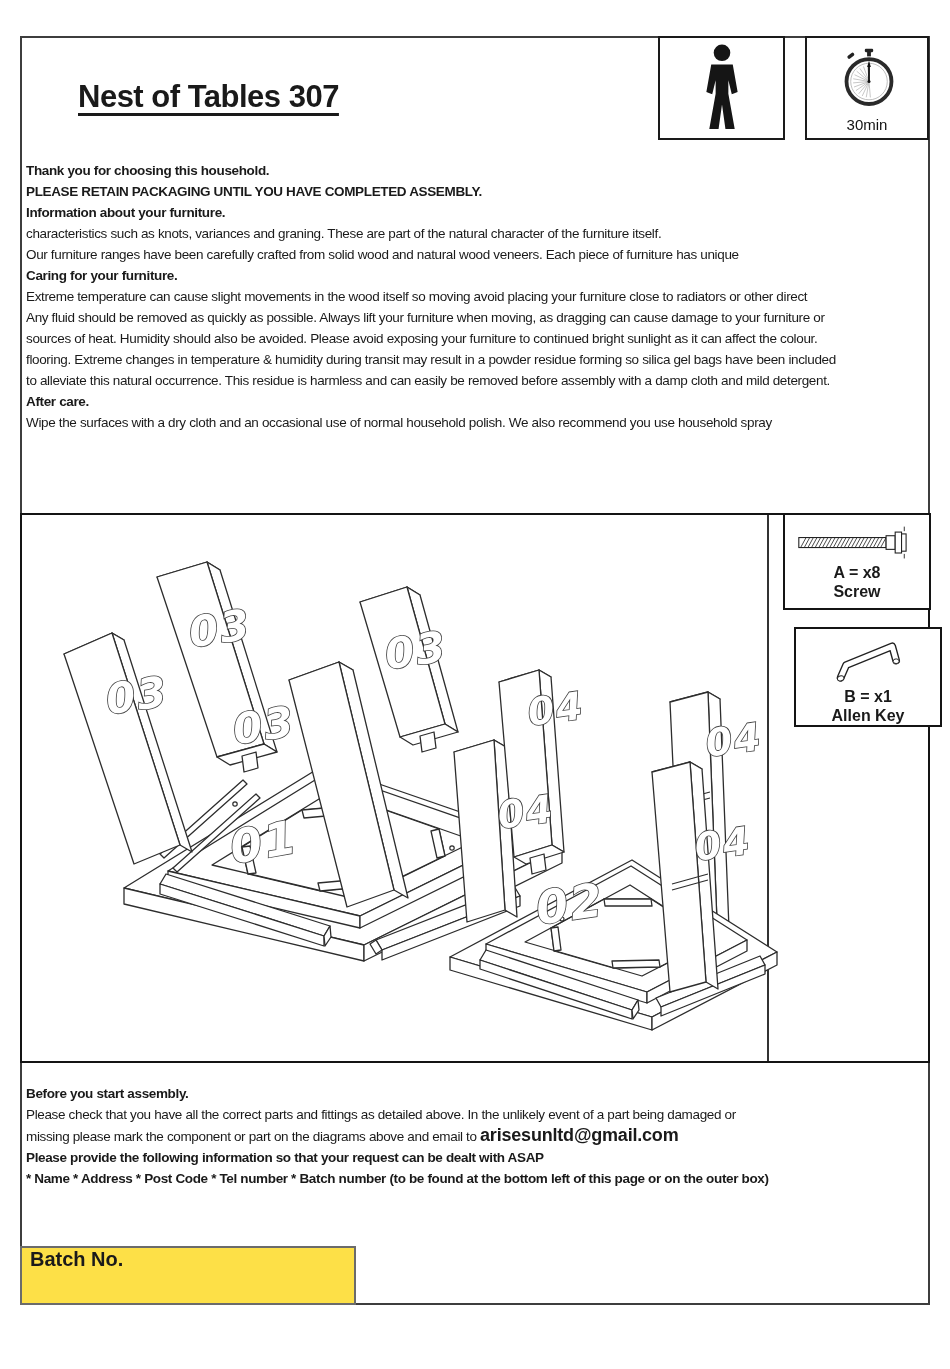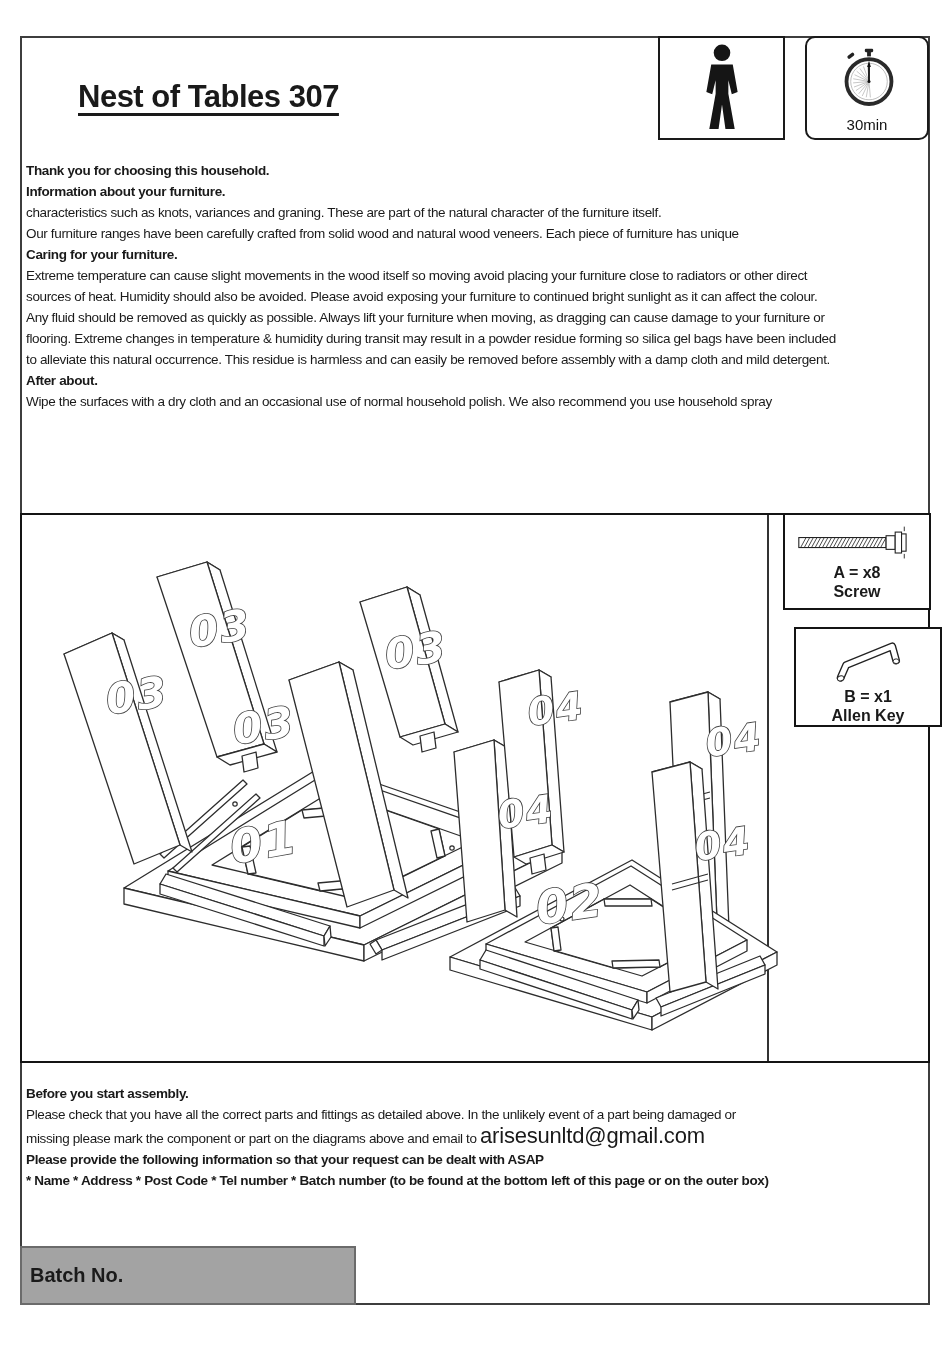--- a/index.html
+++ b/index.html
@@ -8,31 +8,31 @@
     font-family:"Liberation Sans", sans-serif; color:#1a1a1a; overflow:hidden;
   }
   .page-border { position:absolute; left:20px; top:36px; width:910px; height:1269px;
     border:2px solid #3d3d3d; box-sizing:border-box; }
   .title { position:absolute; left:78px; top:58px; font-size:31px; font-weight:700;
     text-decoration:underline; text-decoration-thickness:3px; text-underline-offset:6px;
     letter-spacing:-0.5px; }
   .top-box { position:absolute; top:36px; height:104px; border:2px solid #1a1a1a;
     box-sizing:border-box; background:#fff; }
   .person-box { left:658px; width:127px; display:flex; align-items:center; justify-content:center; }
-  .timer-box  { left:805px; width:124px;border-radius:10px; }
+  .timer-box  { left:805px; width:124px; }
   .timer-box svg { position:absolute; left:30px; top:5px; }
   .timer-label { position:absolute; bottom:5px; left:0; width:100%; text-align:center;
     font-size:15px; color:#111; }
   .textblock { position:absolute; left:26px; width:900px; font-size:13.5px;
     line-height:21px; letter-spacing:-0.35px; }
   .textblock p { margin:0; }
   .textblock .b { font-weight:700; }
   .intro { top:160px; }
   .note  { top:1083px; }
-  .email { font-size:22px; font-weight:400; letter-spacing:-0.2px; }
+  .email { font-size:18px; font-weight:700; letter-spacing:-0.2px; }
   .diagram-box { position:absolute; left:20px; top:513px; width:910px; height:550px;
     border:2px solid #141414; box-sizing:border-box; background:#fff; }
   .diagram-divider { position:absolute; left:745px; top:0; height:546px; width:0;
     border-left:2px solid #333; }
   .fitting-box { position:absolute; left:761px; width:148px; border:2px solid #141414;
     box-sizing:border-box; background:#fff; display:flex; flex-direction:column;
     align-items:center; z-index:5; }
   .fitting-a { top:-2px; height:97px; }
   .fitting-b { top:112px; height:100px;margin-left:11px; }
   .fitting-box svg { margin-top:8px; }
@@ -42,22 +42,22 @@
   .svg-t2 { left:420px; top:117px; }
   .draw { fill:#ffffff; stroke:#2d2d2d; stroke-width:1.3; stroke-linejoin:round; }
   .wire { fill:none; stroke:#2d2d2d; stroke-width:1.2; stroke-linejoin:round; }
   .num  { font-family:"DejaVu Sans", sans-serif; font-style:italic; font-weight:700;
     fill:#ffffff; stroke:#3c3c3c; stroke-width:1.6; paint-order:stroke;
     letter-spacing:2px; text-anchor:middle; }
   .num-big { font-size:46px; }
   .num-leg { font-size:42px; }
   .num-leg2 { font-size:38px; }
   .batch-box { position:absolute; left:20px; top:1246px; width:336px; height:59px;
-    border:2px solid #6b6b6b; box-sizing:border-box; display:flex; align-items:center;
-    background:#a3a3a3; }
+    border:2px solid #6b6b6b; box-sizing:border-box; display:flex; 
+    background:#fde047; }
   .batch-box span { font-size:20px; font-weight:700; padding-left:8px; }
   .bottom-bar { position:absolute; left:0; top:1351px; width:950px; height:18px;
     background:#000; }
 </style>
 </head>
 <body>
 
 <div class="page">
   <div class="page-border"></div>
 
@@ -80,30 +80,31 @@
       <path stroke="#c2c2c2" stroke-width="1.2" fill="none" d="M42,44 L40.2,23.1 M42,44 L34.8,24.3 M42,44 L30,26.8 M42,44 L25.9,30.5 M42,44 L23,35.1 M42,44 L21.3,40.4 M42,44 L21.1,45.8 M42,44 L22.3,51.2 M42,44 L24.8,56 M42,44 L28.5,60.1 M42,44 L33.1,63 M42,44 L38.4,64.7 M42,44 L43.8,64.9"></path>
       <line x1="42" y1="44" x2="42" y2="21" stroke="#111" stroke-width="2.4"></line>
       <polygon points="39.6,25 44.4,25 42,16.5" fill="#111"></polygon>
       <circle cx="42" cy="44" r="2" fill="#111"></circle>
     </svg>
     <div class="timer-label">30min</div>
   </div>
 
   <div class="textblock intro">
     <p class="b">Thank you for choosing this household.</p>
+    <p class="b">PLEASE RETAIN PACKAGING UNTIL YOU HAVE COMPLETED ASSEMBLY.</p>
     <p class="b">Information about your furniture.</p>
     <p>characteristics such as knots, variances and graning. These are part of the natural character of the furniture itself.</p>
     <p>Our furniture ranges have been carefully crafted from solid wood and natural wood veneers. Each piece of furniture has unique</p>
     <p class="b">Caring for your furniture.</p>
     <p>Extreme temperature can cause slight movements in the wood itself so moving avoid placing your furniture close to radiators or other direct</p>
+    <p>Any fluid should be removed as quickly as possible. Always lift your furniture when moving, as dragging can cause  damage to your furniture or</p>
     <p>sources of heat. Humidity should also be avoided. Please avoid exposing your furniture to continued bright sunlight as it can affect the colour.</p>
-    <p>Any fluid should be removed as quickly as possible. Always lift your furniture when moving, as dragging can cause  damage to your furniture or</p>
     <p>flooring. Extreme changes in temperature &amp; humidity during transit may result in a powder residue forming so silica gel bags have been included</p>
     <p>to alleviate this natural occurrence. This residue is harmless and can easily be removed before assembly with a damp cloth and mild detergent.</p>
-    <p class="b">After about.</p>
+    <p class="b">After care.</p>
     <p>Wipe the surfaces with a dry cloth and an occasional use of normal household polish. We also recommend you use household spray</p>
   </div>
 
   <div class="diagram-box">
     <div class="diagram-divider"></div>
 
     <svg class="tbl-svg svg-t1" width="535" height="470" viewBox="0 0 535 470">
       <g>
         <path class="draw" d="M92,338 L292,215 L530,297 L332,395 Z"></path>
         <path class="draw" d="M92,338 L332,395 L332,411 L92,354 Z"></path>

